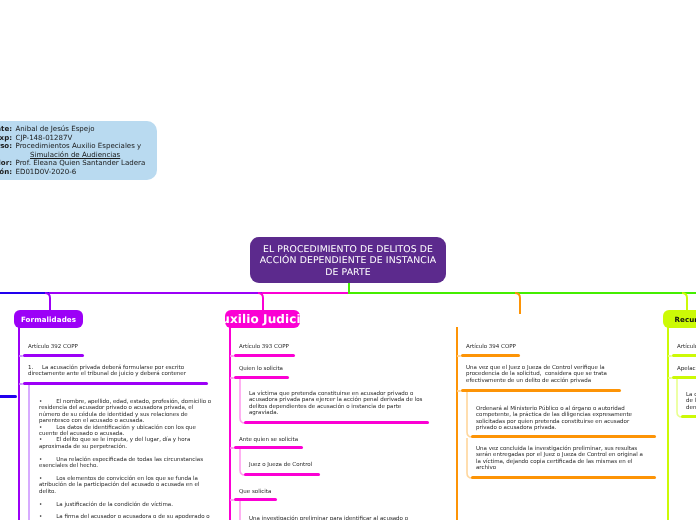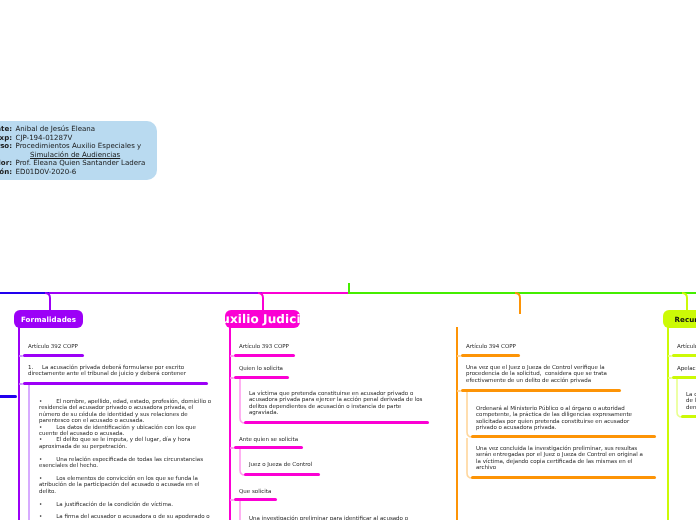--- a/index.html
+++ b/index.html
@@ -25,42 +25,45 @@
   .bar{position:absolute;}
   .stub{position:absolute;}
 </style>
 </head>
 <body>
 
 <div id="canvas">
     <div class="infocard" style="left: -52px; top: 121px; width: 209px; height: 59px; background: rgb(185, 218, 240); padding: 4px 6px;">
       <div class="row" style="font-size: 7.05px; line-height: 8.5px; color: rgb(26, 26, 26);">
         <span class="lbl">Participante:</span>
-        <span class="val">Anibal de Jesús  Eleana</span>
+        <span class="val">Anibal de Jesús  Espejo</span>
       </div>
       <div class="row" style="font-size: 7.05px; line-height: 8.5px; color: rgb(26, 26, 26);">
         <span class="lbl">Cod Exp:</span>
-        <span class="val">CJP-194-01287V</span>
+        <span class="val">CJP-148-01287V</span>
       </div>
       <div class="row" style="font-size: 7.05px; line-height: 8.5px; color: rgb(26, 26, 26);">
         <span class="lbl">Curso:</span>
         <span class="val">Procedimientos Auxilio Especiales y</span>
       </div>
       <div class="row" style="font-size: 7.05px; line-height: 8.5px; color: rgb(26, 26, 26);">
         <span class="lbl"></span>
         <span class="val" style="padding-left: 18px; text-decoration: underline;">Simulación de Audiencias</span>
       </div>
       <div class="row" style="font-size: 7.05px; line-height: 8.5px; color: rgb(26, 26, 26);">
         <span class="lbl">Facilitador:</span>
         <span class="val">Prof. Eleana Quien Santander Ladera</span>
       </div>
       <div class="row" style="font-size: 7.05px; line-height: 8.5px; color: rgb(26, 26, 26);">
         <span class="lbl">Sección:</span>
         <span class="val">ED01D0V-2020-6</span>
       </div>
+    </div>
+    <div class="center-node" style="left: 250px; top: 237px; width: 196px; height: 46px; background: rgb(92, 42, 141); border-radius: 9px; color: rgb(255, 255, 255); font-size: 9.3px; line-height: 11.6px; letter-spacing: 0.1px; padding: 2px 6px 0px;">
+      <span>EL PROCEDIMIENTO DE DELITOS DE ACCIÓN DEPENDIENTE DE INSTANCIA DE PARTE</span>
     </div>
     <div class="hline" style="left: 0px; top: 292px; width: 49px; height: 2px; background: rgb(34, 0, 238);"></div>
     <div class="hline" style="left: 49px; top: 292px; width: 213px; height: 2px; background: rgb(156, 0, 247);"></div>
     <div class="hline" style="left: 262px; top: 292px; width: 86px; height: 2px; background: rgb(251, 0, 212);"></div>
     <div class="hline" style="left: 348px; top: 292px; width: 348px; height: 2px; background: rgb(68, 238, 0);"></div>
     <div class="vline" style="left: 348px; top: 283px; width: 2px; height: 10px; background: rgb(68, 238, 0);"></div>
     <div class="bar" style="left: -10px; top: 395px; width: 27px; height: 3.4px; background: rgb(34, 0, 238); border-radius: 2px;"></div>
     <svg width="14" height="22" viewBox="0 0 14 22" style="position: absolute; left: 39px; top: 292px;">
       <path d="M6 1 Q11 1 11 6 V22" fill="none" stroke="#9c00f7" stroke-width="2"></path>
     </svg>

